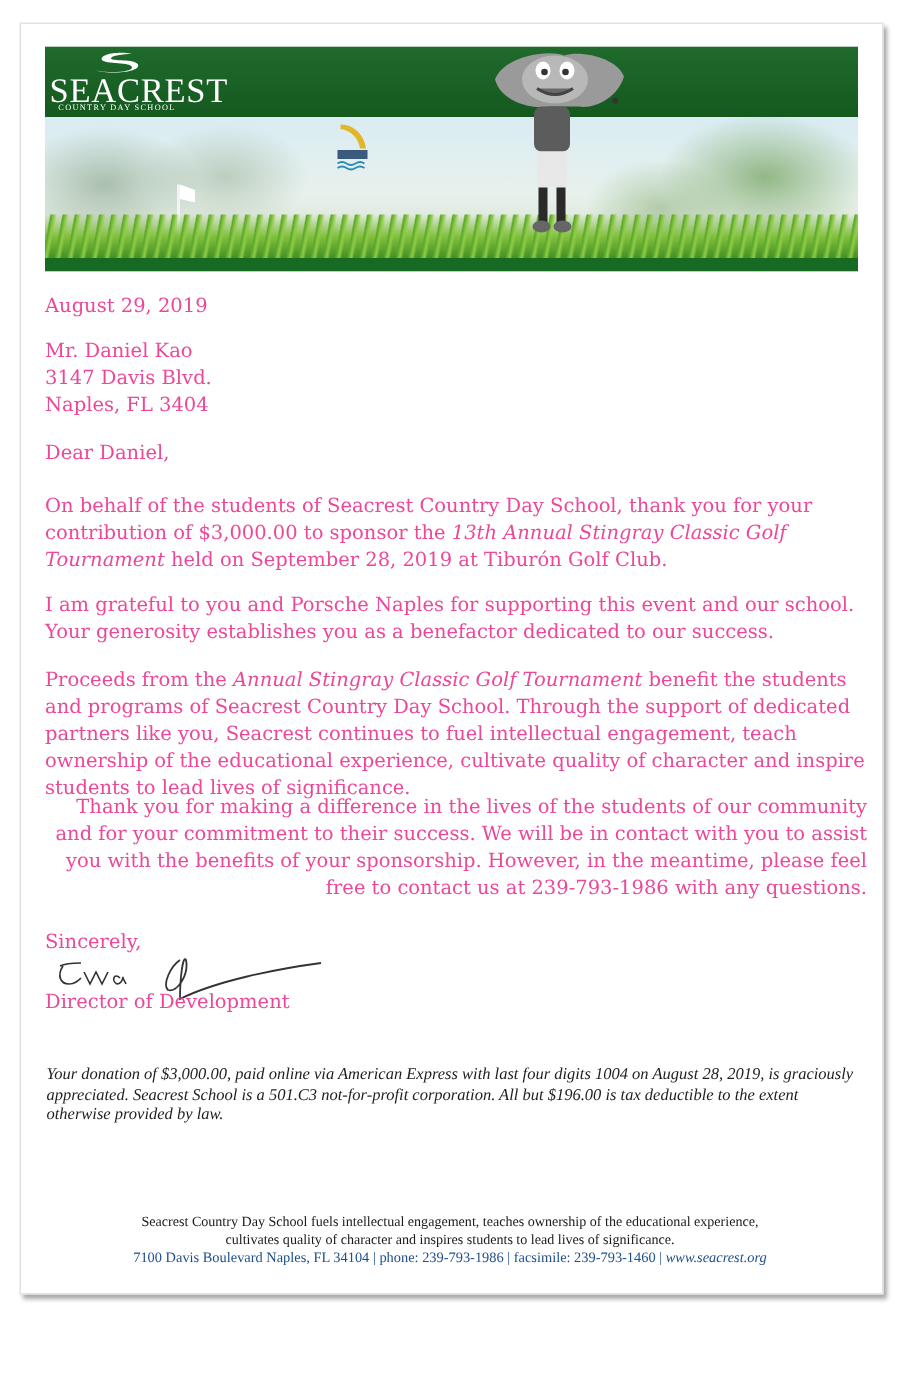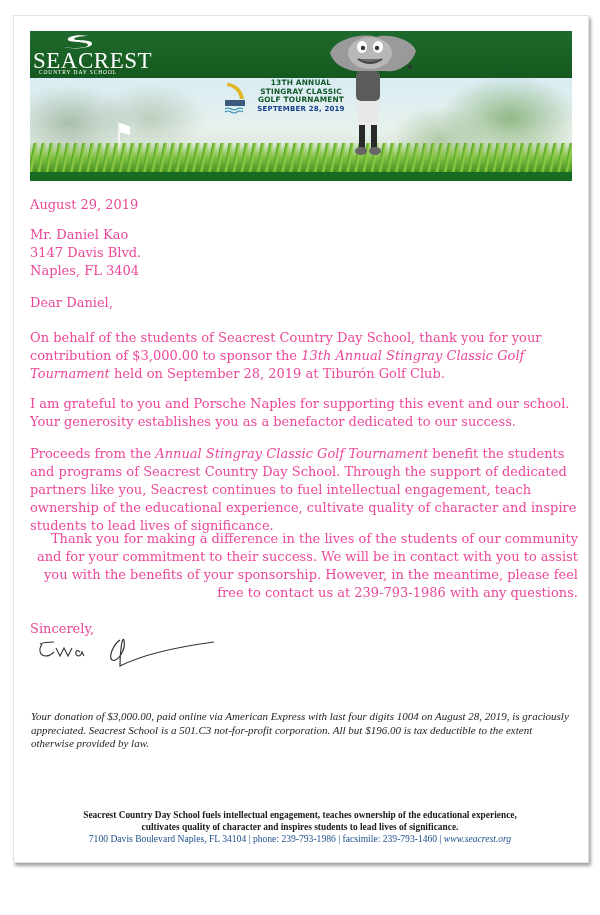--- a/index.html
+++ b/index.html
@@ -78,21 +78,21 @@
     .signature { position: absolute; left: 34px; top: 630px; width: 185px; height: 40px; }
     .signer { top: 660px; }
     .note {
       position: absolute; left: 31px; top: 710px; width: 540px;
       font-family: "Liberation Serif", serif; font-style: italic; font-size: 11px; line-height: 13.5px; color: #1e1e1e;
     }
     .footer {
       position: absolute; left: 40px; top: 809px; width: 520px; text-align: center;
       font-family: "Liberation Serif", serif; font-size: 9.4px; line-height: 12px;
     }
-    .footer .tag { font-weight: bold; color: #1a1a1a; }
+    .footer .tag { font-weight: normal; color: #1a1a1a; }
     .footer .contact { color: #1d4f8c; font-size: 9.6px; }
     .footer .contact .url { font-style: italic; }
   </style>
 </head>
 <body>
 
 <div class="sheet"></div>
 
 <div class="banner">
   <div class="topband"></div>
@@ -110,26 +110,20 @@
   <div class="logo-sub">COUNTRY DAY SCHOOL</div>
 </div>
 
 <div class="event-box">
   <svg class="tiburon-mark" viewBox="0 0 26 34">
     <path d="M4 2 C14 2, 20 10, 21 18 L17 18 C16 11, 11 6, 4 5 Z" fill="#e3b62a"></path>
     <rect x="2" y="19" width="20" height="6" fill="#1c3f6a" opacity="0.85"></rect>
     <path d="M2 28 q3 -2 6 0 t6 0 t6 0" stroke="#2a8bb0" stroke-width="1.2" fill="none"></path>
     <path d="M2 31 q3 -2 6 0 t6 0 t6 0" stroke="#2a8bb0" stroke-width="1.2" fill="none"></path>
   </svg>
-  <div class="event-text">
-    <div>13TH ANNUAL</div>
-    <div>STINGRAY CLASSIC</div>
-    <div>GOLF TOURNAMENT</div>
-    <div class="date">SEPTEMBER 28, 2019</div>
-  </div>
 </div>
 
 <svg class="mascot" viewBox="0 0 92 130">
   <path d="M4 22 C10 6, 40 2, 50 6 C62 2, 86 8, 90 20 C86 34, 70 42, 60 40 L40 40 C26 42, 8 36, 4 22 Z" fill="#9a9a9a"></path>
   <ellipse cx="44" cy="22" rx="22" ry="16" fill="#b8b8b8"></ellipse>
   <ellipse cx="36" cy="16" rx="5" ry="6" fill="#ffffff"></ellipse>
   <ellipse cx="52" cy="16" rx="5" ry="6" fill="#ffffff"></ellipse>
   <circle cx="37" cy="17" r="2.2" fill="#333"></circle>
   <circle cx="51" cy="17" r="2.2" fill="#333"></circle>
   <path d="M32 28 Q44 36 56 28" stroke="#444" stroke-width="2" fill="#6a6a6a"></path>
@@ -171,20 +165,21 @@
 <div class="text closing">Sincerely,</div>
 
 <svg class="signature" viewBox="0 0 185 40">
   <path d="M6 14 C10 12, 16 12, 20 12 M8 14 C4 20, 6 26, 12 26 C16 26, 18 24, 20 22" stroke="#333" stroke-width="1.1" fill="none"></path>
   <path d="M22 18 L26 26 L30 18 L34 26 L38 18" stroke="#333" stroke-width="1.1" fill="none"></path>
   <path d="M46 22 C42 18, 40 24, 44 26 C48 26, 48 20, 48 22 L50 26" stroke="#333" stroke-width="1.1" fill="none"></path>
   <path d="M86 10 C80 14, 74 26, 78 30 C84 32, 92 20, 90 10 C88 6, 86 22, 86 36 C110 24, 150 16, 180 12" stroke="#333" stroke-width="1.2" fill="none"></path>
 </svg>
 
 <div class="text signer">
+  <div>Director of Development</div>
 </div>
 
 <div class="note">Your donation of $3,000.00, paid online via American Express with last four digits 1004 on August 28, 2019, is graciously appreciated. Seacrest School is a 501.C3 not-for-profit corporation. All but $196.00 is tax deductible to the extent otherwise provided by law.</div>
 
 <div class="footer">
   <div class="tag">Seacrest Country Day School fuels intellectual engagement, teaches ownership of the educational experience,</div>
   <div class="tag">cultivates quality of character and inspires students to lead lives of significance.</div>
   <div class="contact">
     <span>7100 Davis Boulevard Naples, FL 34104</span><span> | </span><span>phone: 239-793-1986</span><span> | </span><span>facsimile: 239-793-1460</span><span> | </span><span class="url">www.seacrest.org</span>
   </div>

